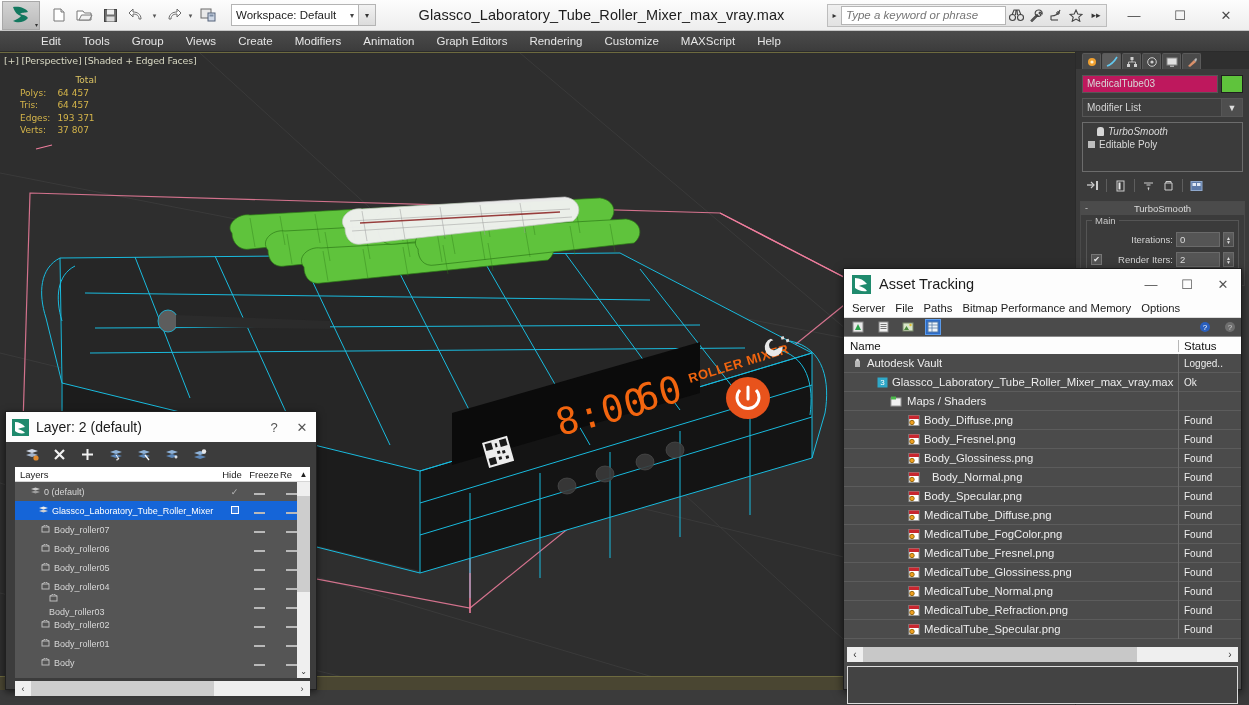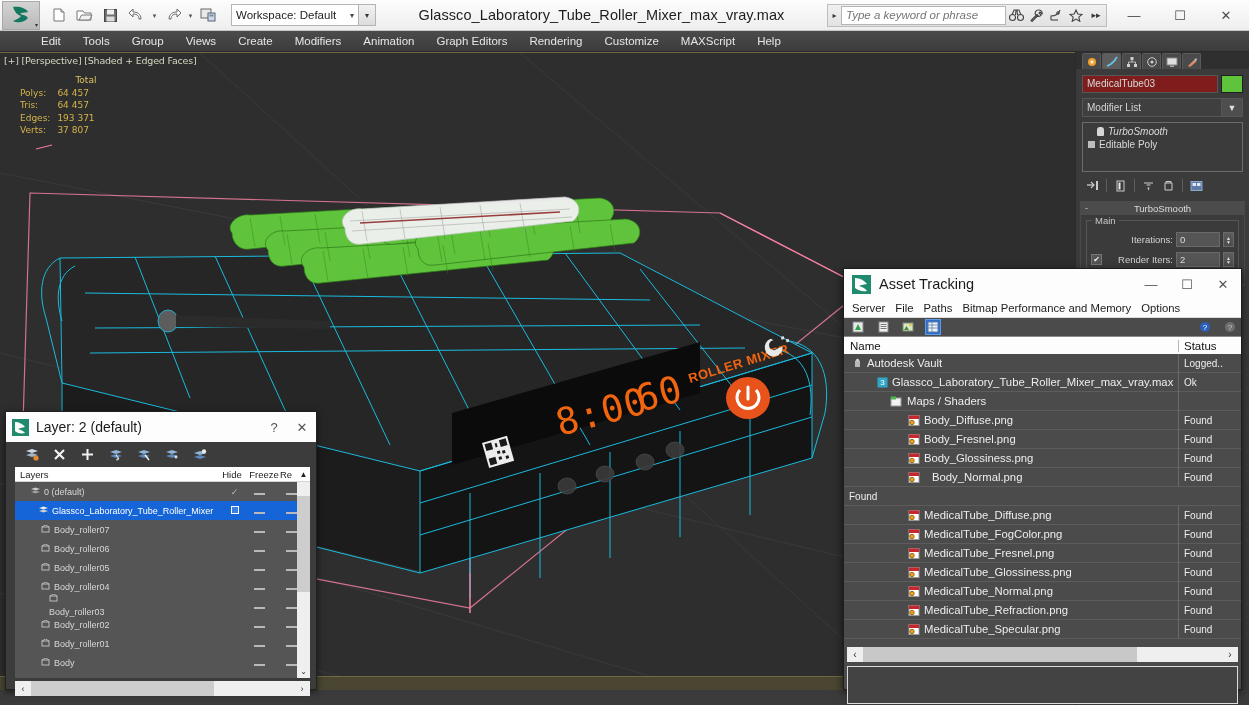--- a/index.html
+++ b/index.html
@@ -60,21 +60,21 @@
 
   
   #cmdpanel{ position:absolute; left:1075px; top:52px; width:174px; height:653px;
     background:#3b3b3b; border-left:1px solid #2a2a2a; }
   #cptabs{ display:flex; height:17px; background:#2f2f2f; padding:1px 3px 0 6px; gap:1px;}
   .cptab{ width:19px; height:16px; background:#4a4a4a; border:1px solid #5a5a5a;
     border-bottom:none; border-radius:2px 2px 0 0; display:flex; align-items:center;
     justify-content:center; }
   .cptab.active{ background:#5d5d5d; }
   #objname{ margin:6px 6px 0 6px; height:18px; display:flex; }
-  #objnameField{ flex:1; background:#7f1d1d; border:1px solid #565656; color:#d8d8d8;
+  #objnameField{ flex:1; background:#be185d; border:1px solid #565656; color:#d8d8d8;
     font-size:10px; padding:2px 4px; font-family:"Liberation Sans",sans-serif;}
   #objcolor{ width:22px; height:18px; margin-left:3px; border:1px solid #1f1f1f; }
   #modlistrow{ margin:5px 6px 0 6px; height:19px; display:flex; }
   #modlist{ flex:1; background:#3f3f3f; border:1px solid #565656; color:#d4d4d4;
     font-size:10px; padding:3px 4px; }
   #modlistbtn{ width:21px; background:#4e4e4e; border:1px solid #565656; border-left:none;
     display:flex; align-items:center; justify-content:center; color:#ddd; font-size:9px;}
   #modstack{ margin:5px 6px 0 6px; height:50px; background:#3b3b3b; border:1px solid #6c6c6c;
     padding:2px;}
   .mrow{ display:flex; align-items:center; gap:4px; height:13px; font-size:10px;
@@ -945,20 +945,28 @@
             <rect x="1" y="0.5" width="10" height="10" fill="#fff" stroke="#999"></rect>
             <rect x="1" y="0.5" width="10" height="3.5" fill="#c8262f"></rect>
             <circle cx="4" cy="7.5" r="2.2" fill="#f0a020" stroke="#9a6a10"></circle>
           </svg>
         <span>Body_Normal.png</span>
       </span>
       <span class="as">Found</span>
     </div>
 
     <div class="atrow">
+      <span class="an" style="padding-left:64px;">
+        <svg width="12" height="11" viewBox="0 0 12 11">
+            <rect x="1" y="0.5" width="10" height="10" fill="#fff" stroke="#999"></rect>
+            <rect x="1" y="0.5" width="10" height="3.5" fill="#c8262f"></rect>
+            <circle cx="4" cy="7.5" r="2.2" fill="#f0a020" stroke="#9a6a10"></circle>
+          </svg>
+        <span>Body_Specular.png</span>
+      </span>
       <span class="as">Found</span>
     </div>
 
     <div class="atrow">
       <span class="an" style="padding-left:64px;">
         <svg width="12" height="11" viewBox="0 0 12 11">
             <rect x="1" y="0.5" width="10" height="10" fill="#fff" stroke="#999"></rect>
             <rect x="1" y="0.5" width="10" height="3.5" fill="#c8262f"></rect>
             <circle cx="4" cy="7.5" r="2.2" fill="#f0a020" stroke="#9a6a10"></circle>
           </svg>

